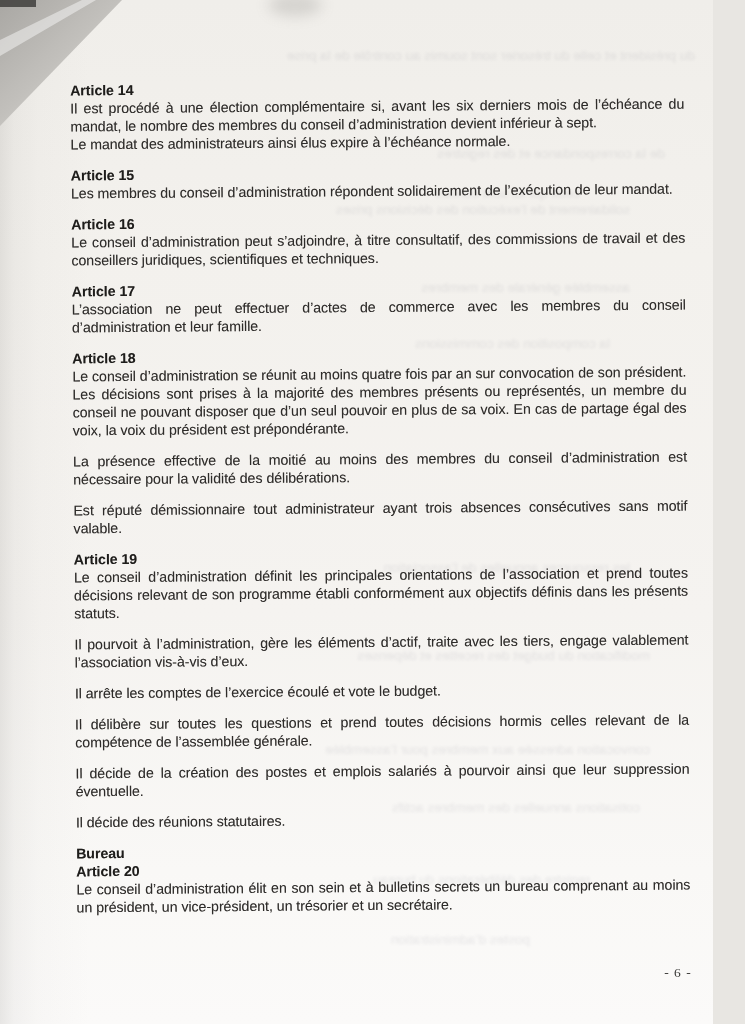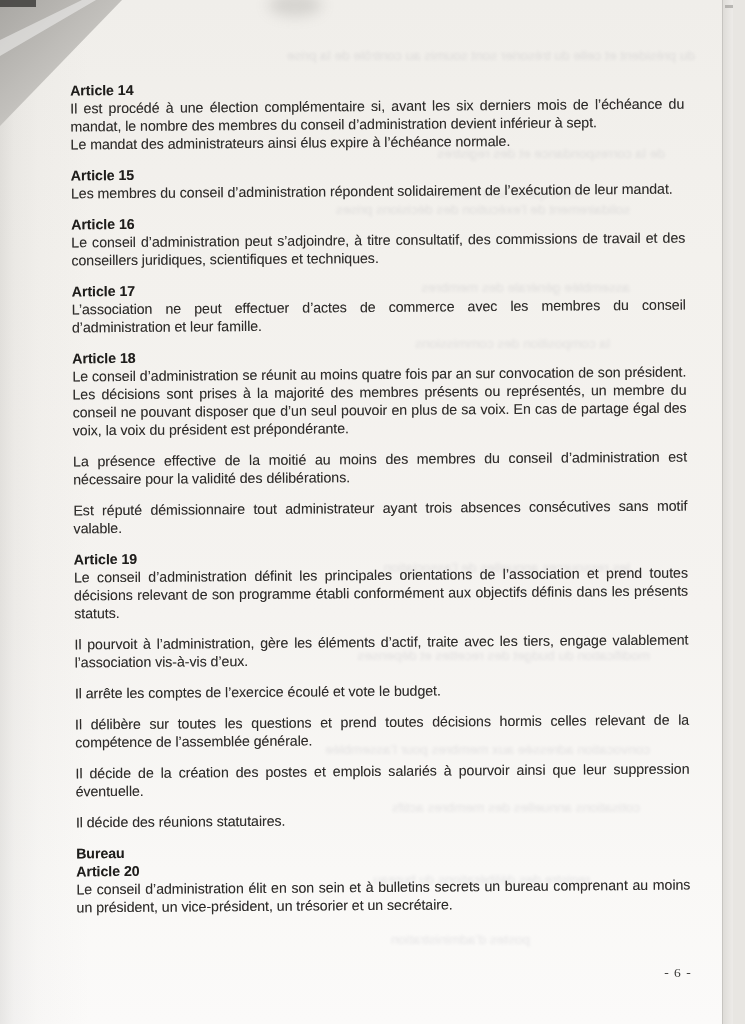--- a/index.html
+++ b/index.html
@@ -2,21 +2,20 @@
 <html><head>
 <meta charset="utf-8">
 <style>
   html,body{margin:0;padding:0;background:#e8e6e2;overflow:hidden;}
   #canvas{
     position:relative;width:713px;height:1024px;overflow:hidden;
     background:
       linear-gradient(90deg, rgba(140,138,134,.18) 0px, rgba(160,158,154,.10) 14px, rgba(180,178,174,.05) 38px, rgba(0,0,0,0) 90px),
       linear-gradient(180deg, #f0eeea 0%, #f3f1ed 25%, #f5f3f0 60%, #f9f8f6 85%, #fbfaf9 100%);
     font-family:"Liberation Sans", sans-serif;
-    padding-left:20px;
   }
   
   .fold{
     position:absolute;left:0;top:0;width:130px;height:132px;
     clip-path:polygon(0 0,122px 0,0 126px);
     background:linear-gradient(135deg,#a9a7a3 0%,#c2c0bc 45%,#dddbd7 78%,#ecebe7 100%);
   }
   .fold-hl{
     position:absolute;left:0;top:0;width:120px;height:122px;
     clip-path:polygon(0 40px,82px 0,96px 0,0 56px);

